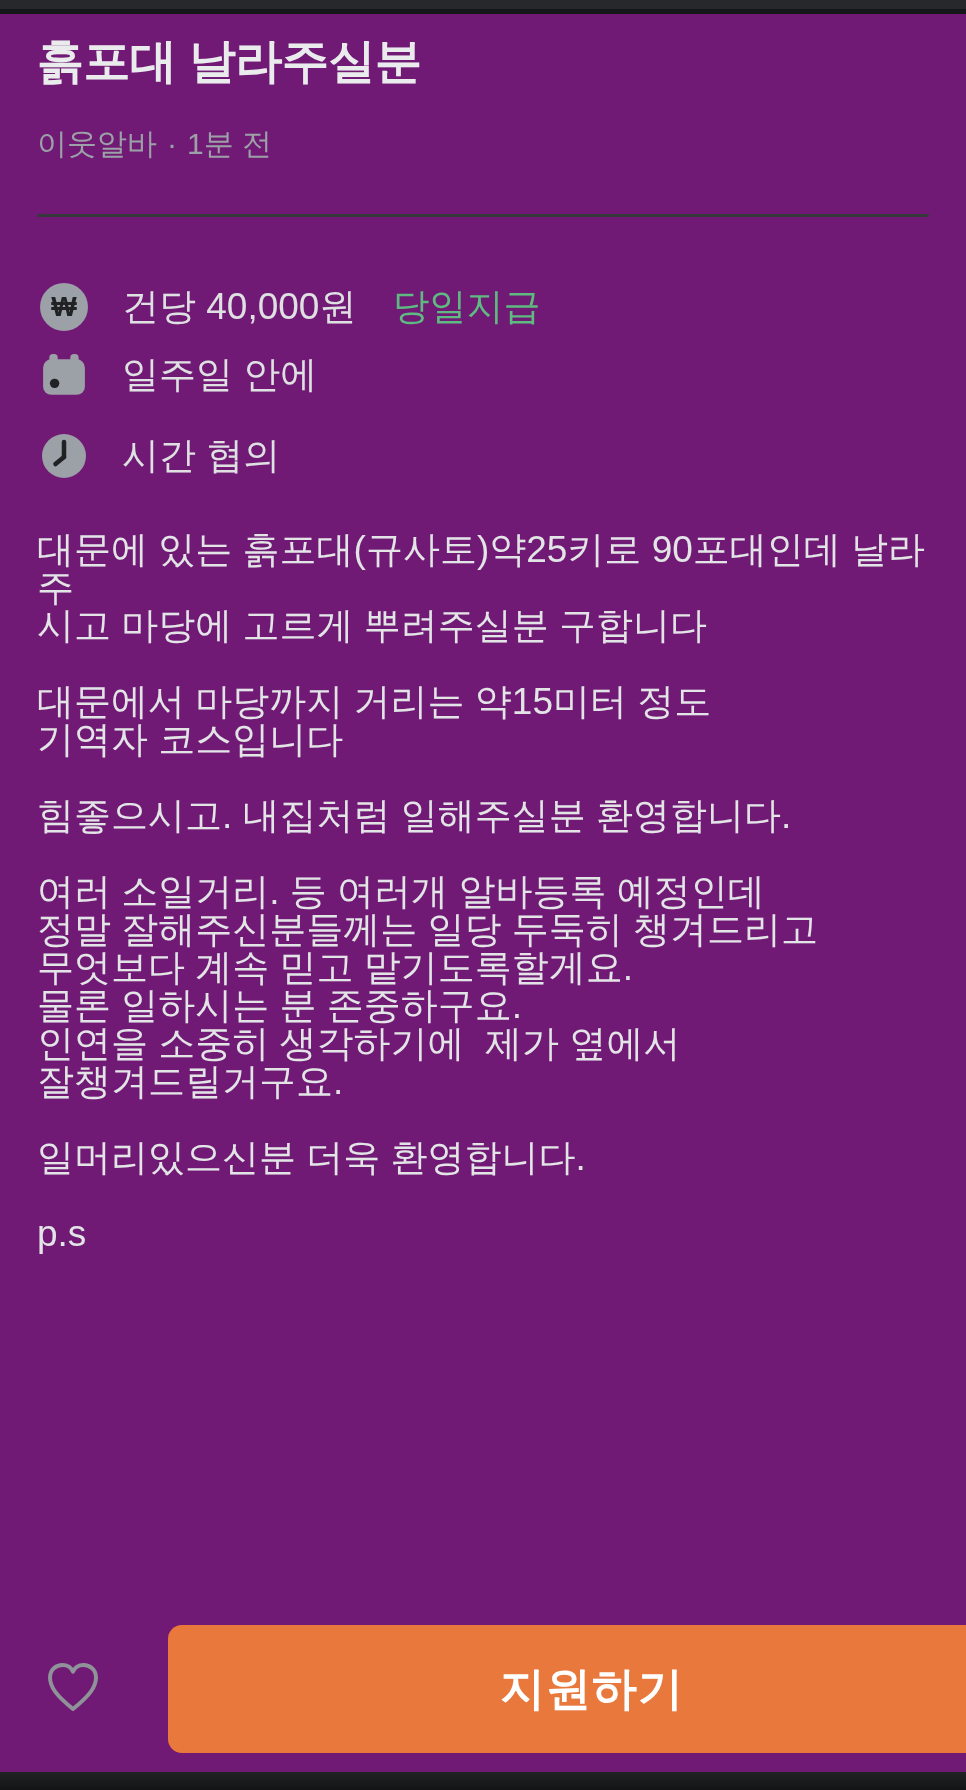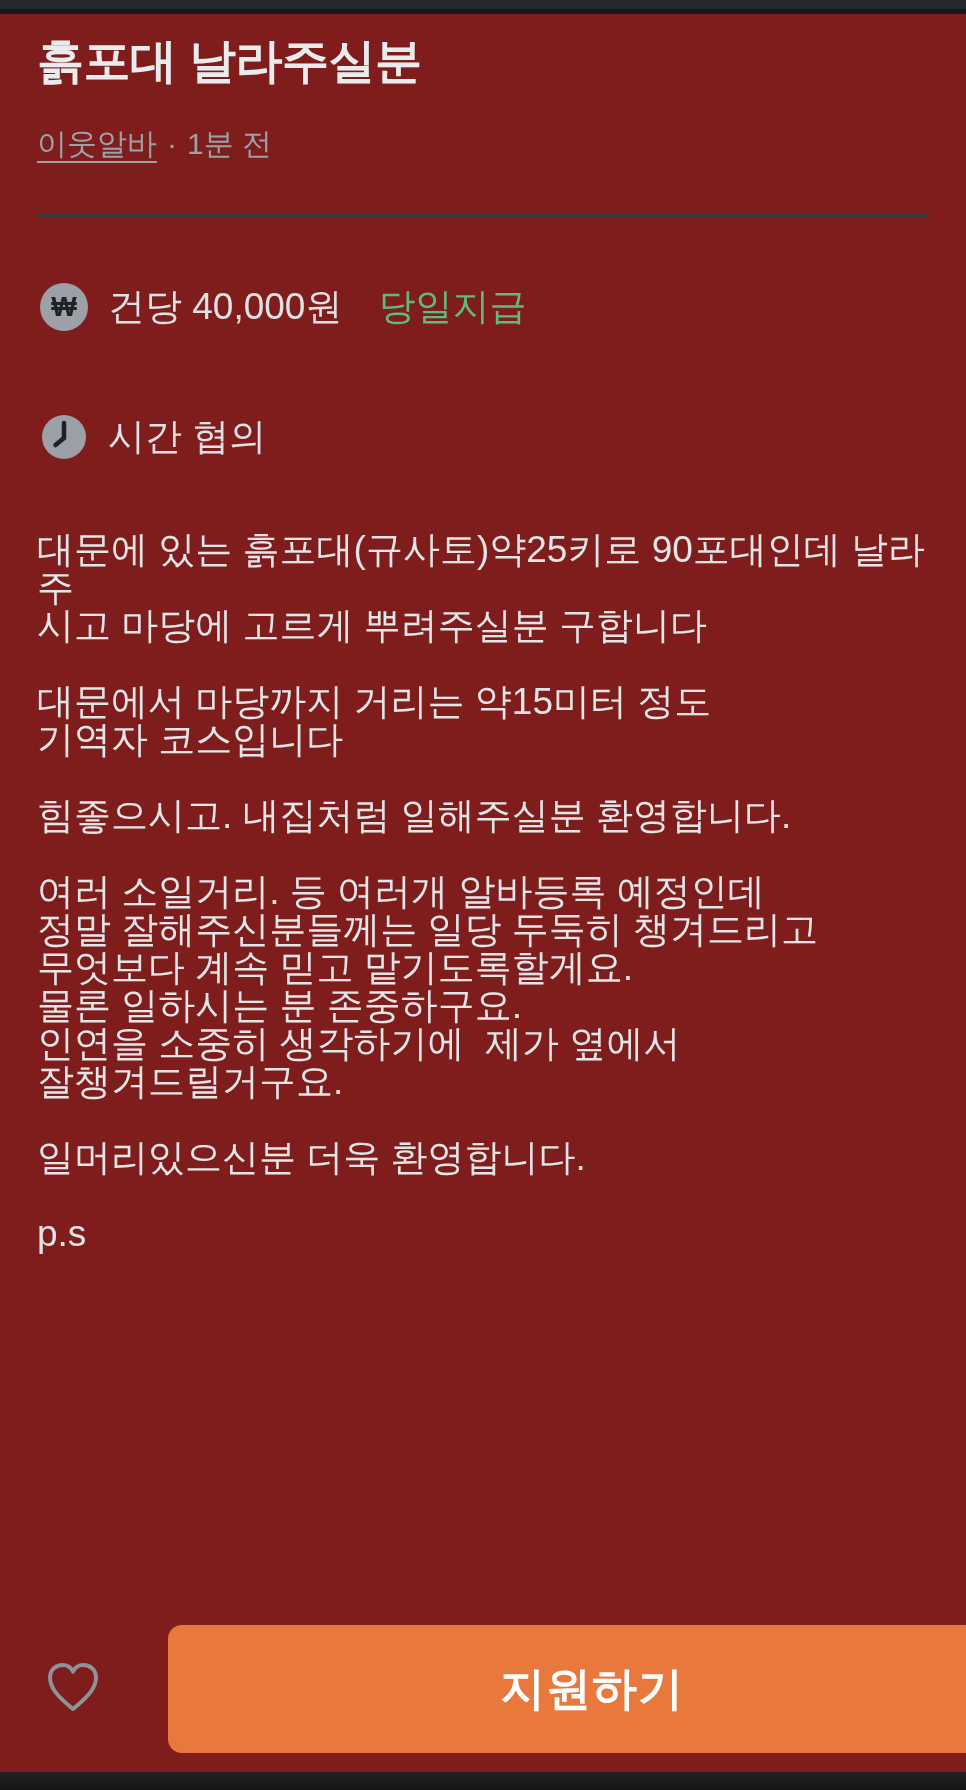--- a/index.html
+++ b/index.html
@@ -1,43 +1,43 @@
 <!DOCTYPE html>
 <html><head>
 <meta charset="utf-8">
 <style>
   * { margin:0; padding:0; box-sizing:border-box; }
   html,body { background:#101113; }
   .screen {
     position:relative; width:966px; height:1790px; margin:0 auto;
-    background:#7f1d1d; overflow:hidden;
+    background:#701a75; overflow:hidden;
     font-family:"Liberation Sans","DejaVu Sans",sans-serif;
   }
   .top-strip { position:absolute; top:0; left:0; right:0; height:9px; background:#26282B; }
   .top-line  { position:absolute; top:9px; left:0; right:0; height:5px; background:#151619; }
 
   .title {
     position:absolute; left:37px; top:30px;
     font-size:47px; font-weight:700; color:#EAEBEC; letter-spacing:-0.5px;
   }
   .meta { position:absolute; left:37px; top:124px; font-size:30px; color:#9CA0A7; }
-  .meta-link { text-decoration:underline; text-underline-offset:7px; text-decoration-thickness:2px; cursor:pointer; }
+  .meta-link { text-underline-offset:7px; text-decoration-thickness:2px; cursor:pointer; }
   .meta-sep { margin:0 10px; }
 
   .divider { position:absolute; left:37px; right:37px; top:214px; height:3px; background:#36383C; border-radius:2px; }
 
   .detail-row { position:absolute; left:40px; display:flex; align-items:center; height:48px; }
-  .row-pay { top:283px; } .row-schedule { top:351px; } .row-time { top:413px; }
+  .row-pay { top:283px; } .row-schedule { top:351px; } .row-time { top:432px; }
   .detail-icon { width:48px; height:48px; display:flex; align-items:center; justify-content:center; margin-right:20px; flex:none; }
   .won-circle {
     width:48px; height:48px; border-radius:50%; background:#9CA0A7;
     color:#202224; font-weight:700; font-size:27px;
     display:flex; align-items:center; justify-content:center;
   }
-  .detail-label { font-size:37px; color:#DEE0E2; white-space:nowrap; }
+  .detail-label { font-size:37px; color:#DEE0E2; white-space:nowrap;margin-left:14px; }
   .pay-badge { font-size:37px; color:#5EBA81; margin-left:36px; font-weight:500; white-space:nowrap; }
 
   .body-text {
     position:absolute; left:37px; top:531px; width:900px;
     font-size:37px; line-height:38px; color:#E2E4E6; white-space:pre-wrap;
   }
 
   .fav-btn {
     position:absolute; left:42px; top:1656px; width:62px; height:64px;
     background:none; border:none; cursor:pointer;
@@ -68,20 +68,31 @@
   <div class="divider"></div>
 
   <div class="detail-row row-pay">
     <span class="detail-icon">
       <span class="won-circle">₩</span>
     </span>
     <span class="detail-label">건당 40,000원</span>
     <span class="pay-badge">당일지급</span>
   </div>
 
+  <div class="detail-row row-schedule">
+    <span class="detail-icon">
+      <svg width="46" height="46" viewBox="0 0 44 44">
+        <rect x="8" y="2" width="8" height="11" rx="3.5" fill="#9CA0A7"></rect>
+        <rect x="28" y="2" width="8" height="11" rx="3.5" fill="#9CA0A7"></rect>
+        <rect x="2" y="7" width="40" height="34" rx="8" fill="#9CA0A7"></rect>
+        <circle cx="13" cy="30" r="4.5" fill="#202224"></circle>
+      </svg>
+    </span>
+    <span class="detail-label">일주일 안에</span>
+  </div>
 
   <div class="detail-row row-time">
     <span class="detail-icon">
       <svg width="48" height="48" viewBox="0 0 48 48">
         <circle cx="24" cy="24" r="22" fill="#9CA0A7"></circle>
         <path d="M24 25 L24 10" stroke="#202224" stroke-width="4.5" stroke-linecap="round" fill="none"></path>
         <path d="M24 25 L15.5 32" stroke="#202224" stroke-width="4.5" stroke-linecap="round" fill="none"></path>
       </svg>
     </span>
     <span class="detail-label">시간 협의</span>

